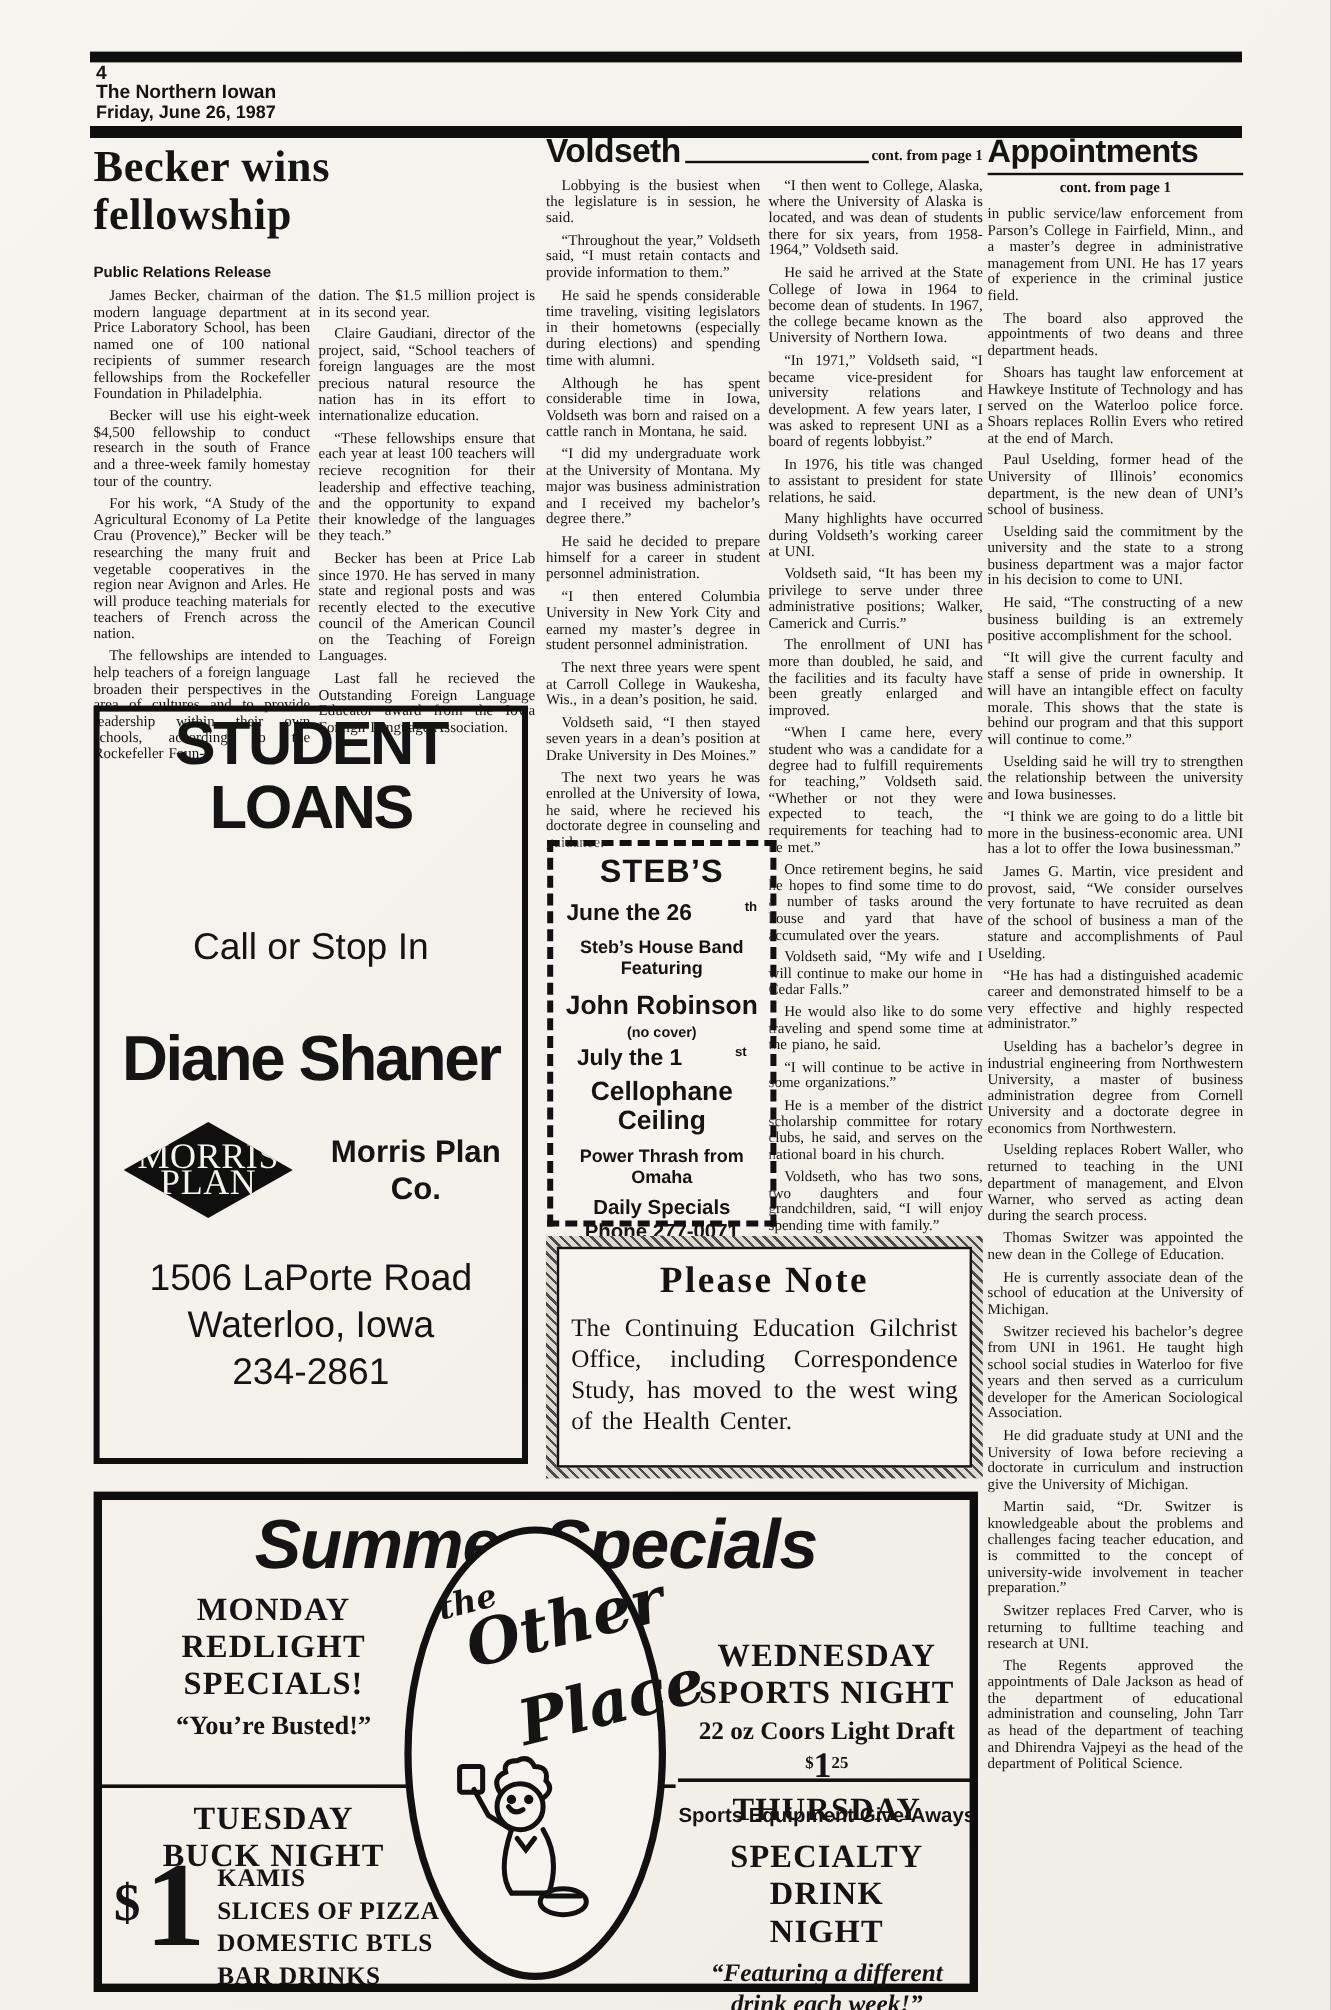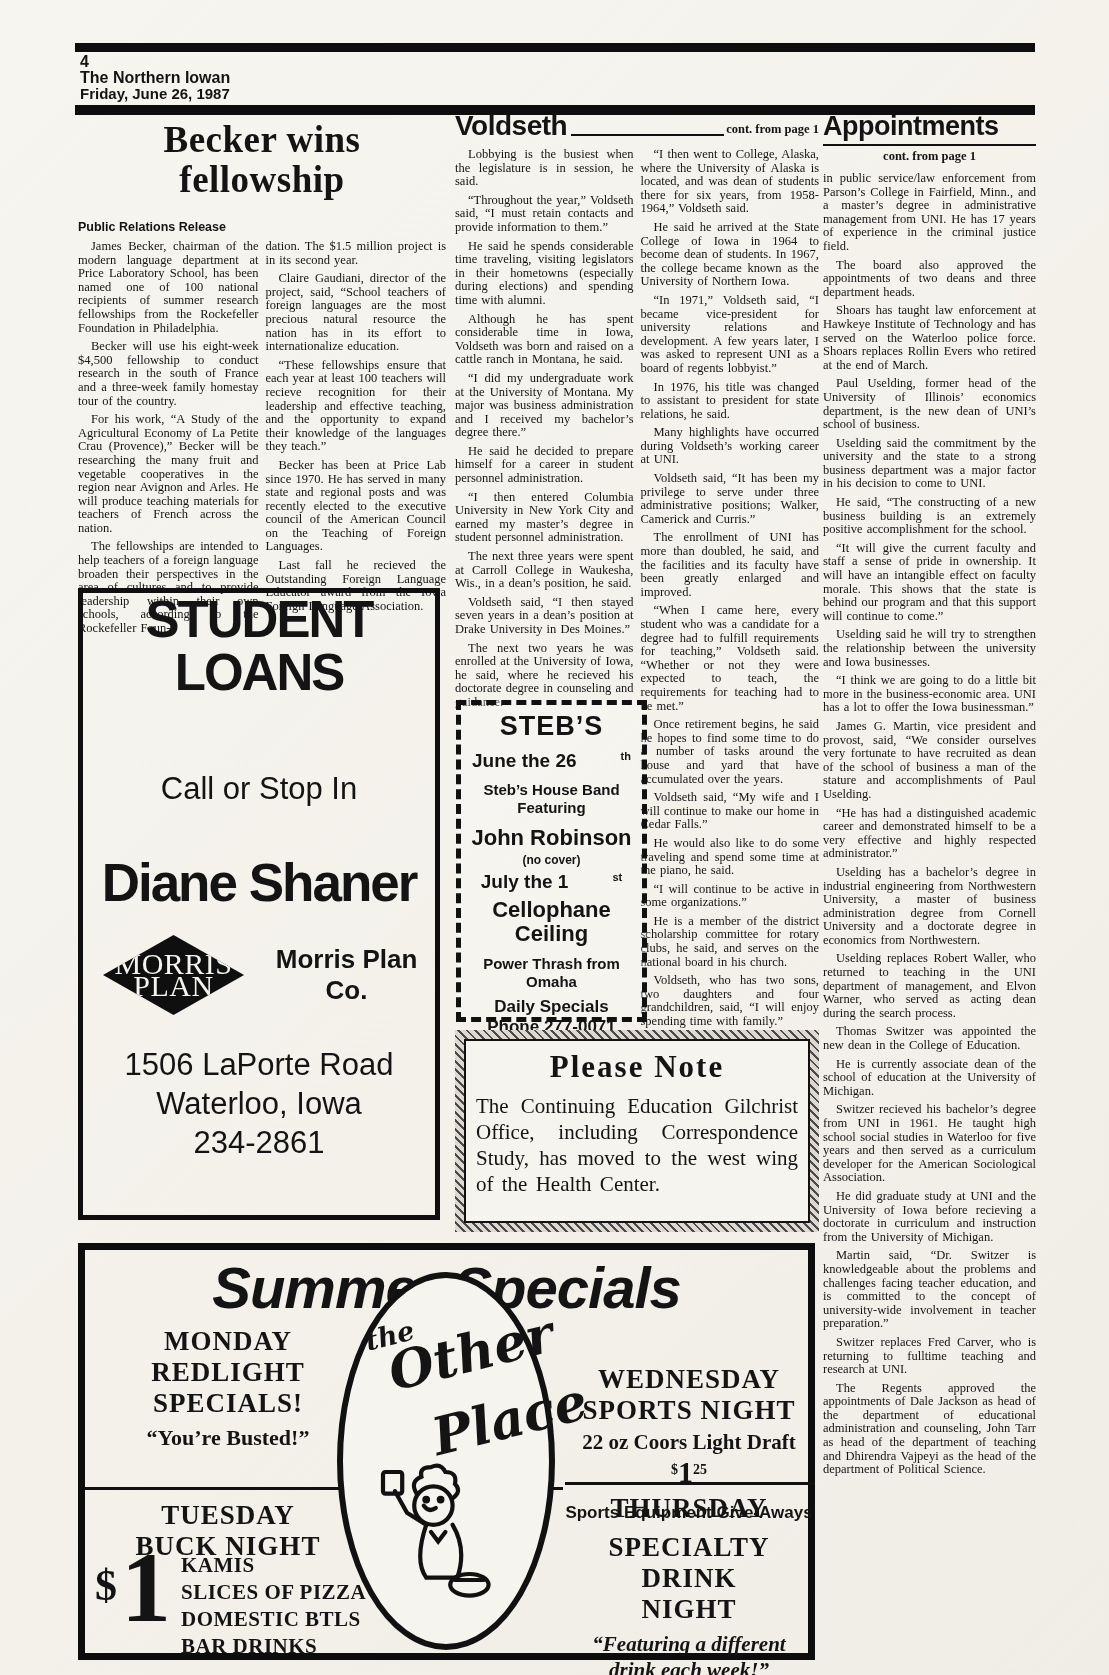--- a/index.html
+++ b/index.html
@@ -20,21 +20,21 @@
   
   .body-text p {
     margin:0 0 5px 0; text-indent:13px; text-align:justify;
     font-size:12.5px; line-height:13.6px; word-spacing:1px;
   }
   .cols { display:flex; gap:7px; }
   .cols .col { flex:1; }
 
   
   .becker { position:absolute; left:78px; top:120px; width:368px; }
-  .becker h1 { margin:0; font-size:37px; line-height:40px; font-weight:bold; font-family:"Liberation Serif",serif; letter-spacing:0.5px;text-align:center; }
+  .becker h1 { margin:0; font-size:37px; line-height:40px; font-weight:bold; font-family:"Liberation Serif",serif; letter-spacing:0.5px; }
   .byline { font-family:"Liberation Sans",sans-serif; font-weight:bold; font-size:12.5px; margin:20px 0 6px 0; }
 
   
   .voldseth { position:absolute; left:455px; top:112px; width:364px; }
   .sec-head { display:flex; align-items:flex-end; }
   .sec-head .t { font-family:"Liberation Sans",sans-serif; font-weight:bold; font-size:28px; line-height:28px; letter-spacing:-0.5px; }
   .sec-head .fill { flex:1; border-bottom:2px solid #111; margin:0 2px 4px 4px; }
   .sec-head .cont { font-weight:bold; font-size:12.5px; padding-bottom:3px; white-space:nowrap; }
   .voldseth .cols { margin-top:8px; }
 
@@ -175,21 +175,21 @@
       <p>“It will give the current faculty and staff a sense of pride in ownership. It will have an intangible effect on faculty morale. This shows that the state is behind our program and that this support will continue to come.”</p>
       <p>Uselding said he will try to strengthen the relationship between the university and Iowa businesses.</p>
       <p>“I think we are going to do a little bit more in the business-economic area. UNI has a lot to offer the Iowa businessman.”</p>
       <p>James G. Martin, vice president and provost, said, “We consider ourselves very fortunate to have recruited as dean of the school of business a man of the stature and accomplishments of Paul Uselding.</p>
       <p>“He has had a distinguished academic career and demonstrated himself to be a very effective and highly respected administrator.”</p>
       <p>Uselding has a bachelor’s degree in industrial engineering from Northwestern University, a master of business administration degree from Cornell University and a doctorate degree in economics from Northwestern.</p>
       <p>Uselding replaces Robert Waller, who returned to teaching in the UNI department of management, and Elvon Warner, who served as acting dean during the search process.</p>
       <p>Thomas Switzer was appointed the new dean in the College of Education.</p>
       <p>He is currently associate dean of the school of education at the University of Michigan.</p>
       <p>Switzer recieved his bachelor’s degree from UNI in 1961. He taught high school social studies in Waterloo for five years and then served as a curriculum developer for the American Sociological Association.</p>
-      <p>He did graduate study at UNI and the University of Iowa before recieving a doctorate in curriculum and instruction from the University of Michigan.</p>
+      <p>He did graduate study at UNI and the University of Iowa before recieving a doctorate in curriculum and instruction give the University of Michigan.</p>
       <p>Martin said, “Dr. Switzer is knowledgeable about the problems and challenges facing teacher education, and is committed to the concept of university-wide involvement in teacher preparation.”</p>
       <p>Switzer replaces Fred Carver, who is returning to fulltime teaching and research at UNI.</p>
       <p>The Regents approved the appointments of Dale Jackson as head of the department of educational administration and counseling, John Tarr as head of the department of teaching and Dhirendra Vajpeyi as the head of the department of Political Science.</p>
     </div>
   </div>
 
   <div class="loan">
     <div class="big">STUDENT</div>
     <div class="big">LOANS</div>
     <div class="call">Call or Stop In</div>

